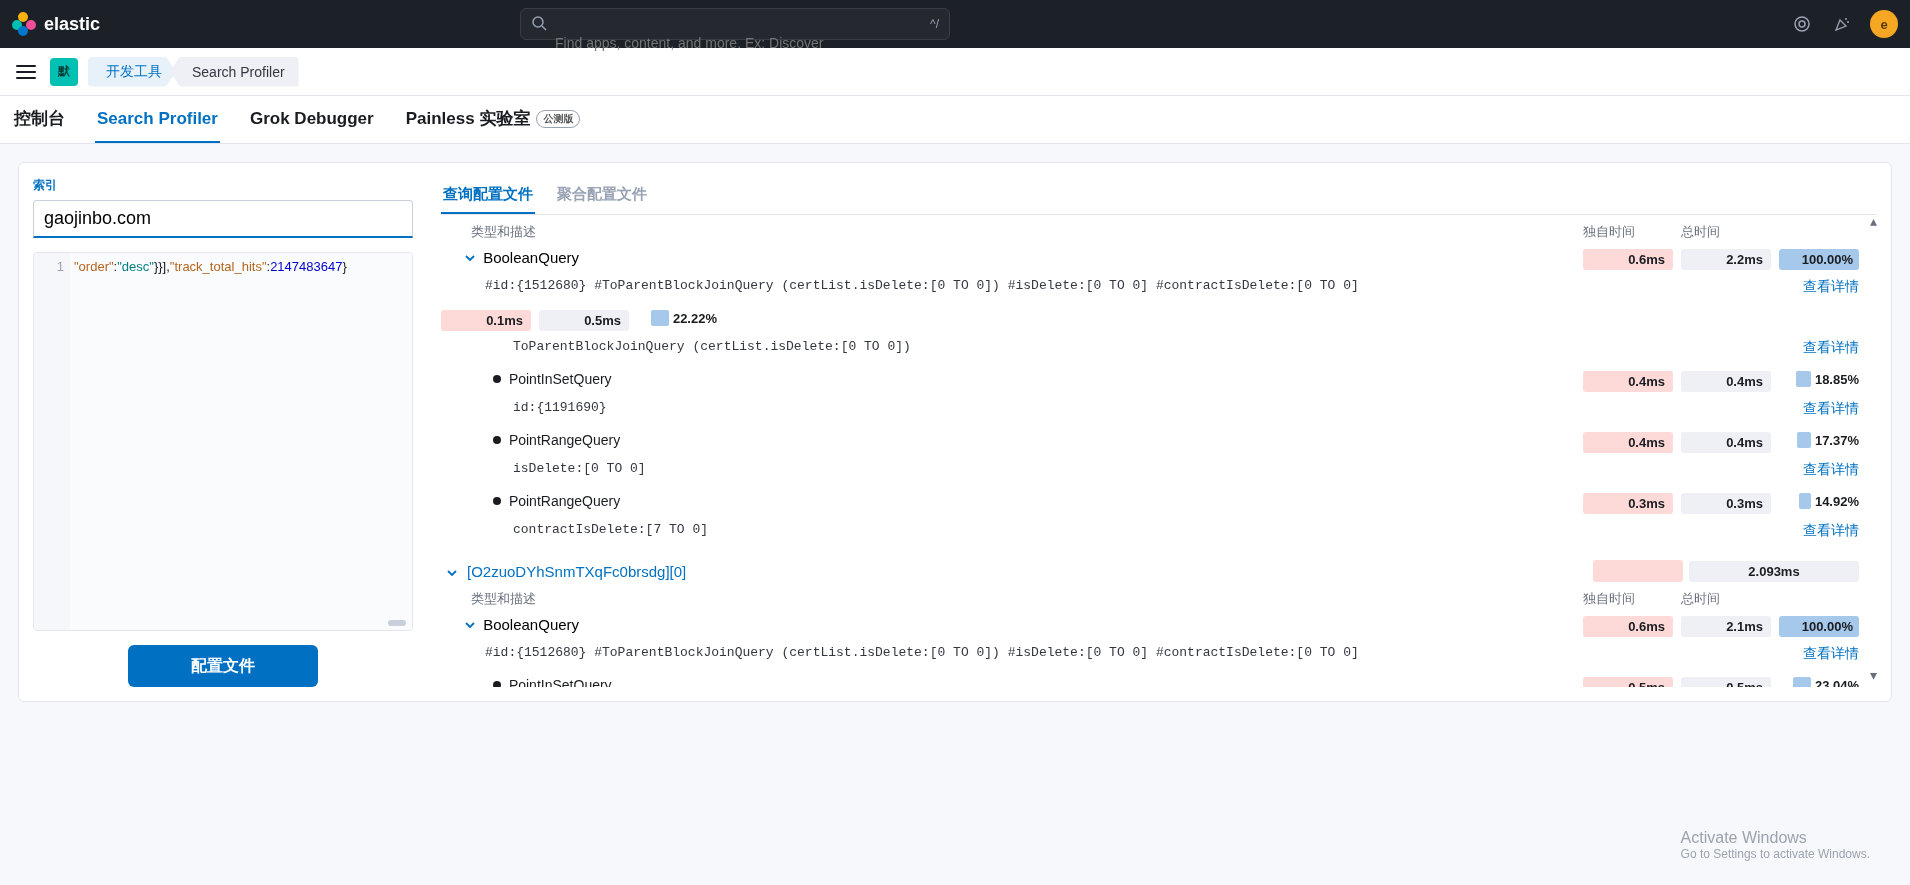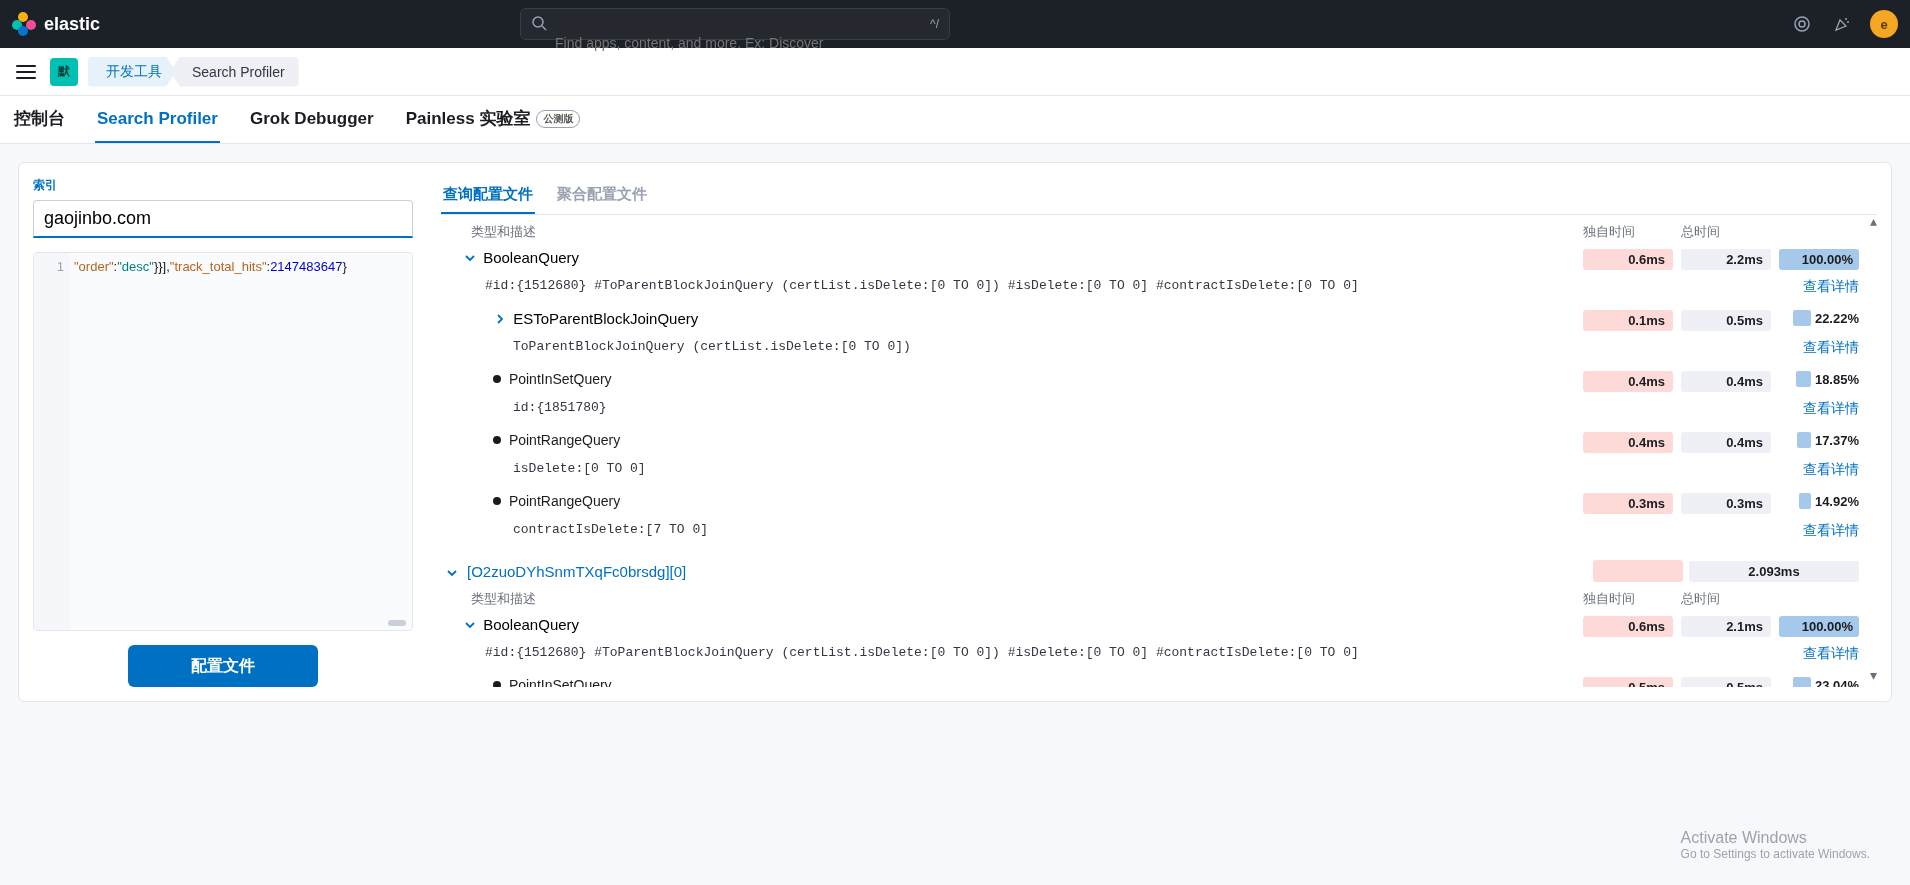--- a/index.html
+++ b/index.html
@@ -200,25 +200,20 @@
               </div>
               <div class="data-row">
                 <div class="col-type query-desc indent1" style="padding-left: 44px;">#id:{1512680} #ToParentBlockJoinQuery (certList.isDelete:[0 TO 0]) #isDelete:[0 TO 0] #contractIsDelete:[0 TO 0]</div>
                 <div class="col-self"></div>
                 <div class="col-total"></div>
                 <div class="col-pct" style="text-align: right;"><span class="detail-link">查看详情</span></div>
               </div>
             </div>
             <div class="row-wrap">
               <div class="data-row">
-                <div class="col-type indent2"><span class="chev">
-                    <svg width="14" height="14" viewBox="0 0 14 14">
-                      <path d="M5 3 L9 7 L5 11" stroke="#0071c2" stroke-width="1.8" fill="none"></path>
-                    </svg>
-                  </span><span class="query-name"> ESToParentBlockJoinQuery</span></div>
                 <div class="col-self">
                   <div class="val-self">0.1ms</div>
                 </div>
                 <div class="col-total">
                   <div class="val-total">0.5ms</div>
                 </div>
                 <div class="col-pct">
                   <div class="val-pct" style="background: transparent; padding: 0px;">
                     <span class="pct-bar" style="width: 18px;"></span>
                     <span>22.22%</span>
@@ -242,21 +237,21 @@
                   <div class="val-total">0.4ms</div>
                 </div>
                 <div class="col-pct">
                   <div class="val-pct" style="background: transparent; padding: 0px;">
                     <span class="pct-bar" style="width: 15px;"></span>
                     <span>18.85%</span>
                   </div>
                 </div>
               </div>
               <div class="data-row">
-                <div class="col-type query-desc indent2" style="padding-left: 72px;">id:{1851780}</div>
+                <div class="col-type query-desc indent2" style="padding-left: 72px;">id:{1191690}</div>
                 <div class="col-self"></div>
                 <div class="col-total"></div>
                 <div class="col-pct" style="text-align: right;"><span class="detail-link">查看详情</span></div>
               </div>
             </div>
             <div class="row-wrap">
               <div class="data-row">
                 <div class="col-type indent2"><span class="bullet"></span><span> PointRangeQuery</span></div>
                 <div class="col-self">
                   <div class="val-self">0.4ms</div>

